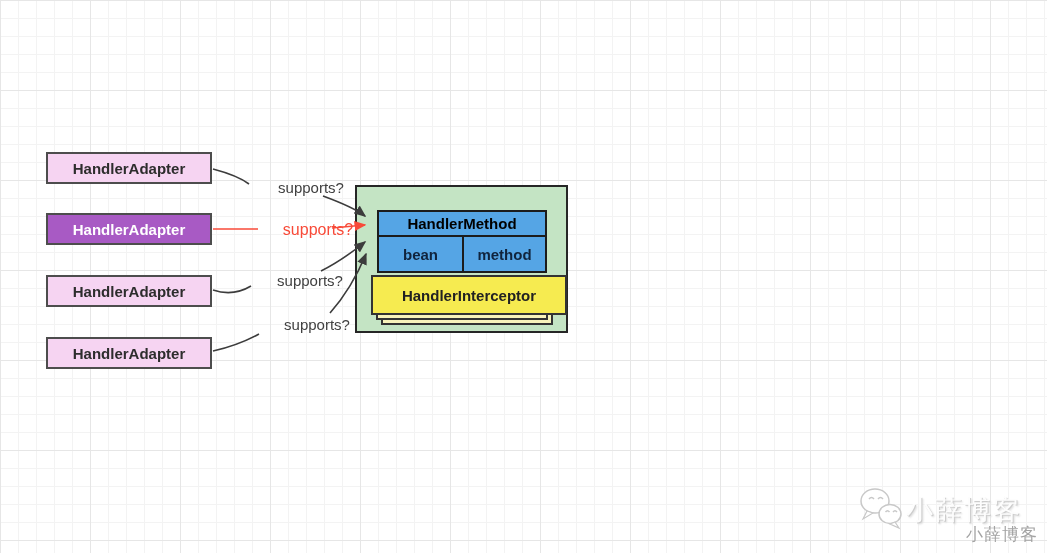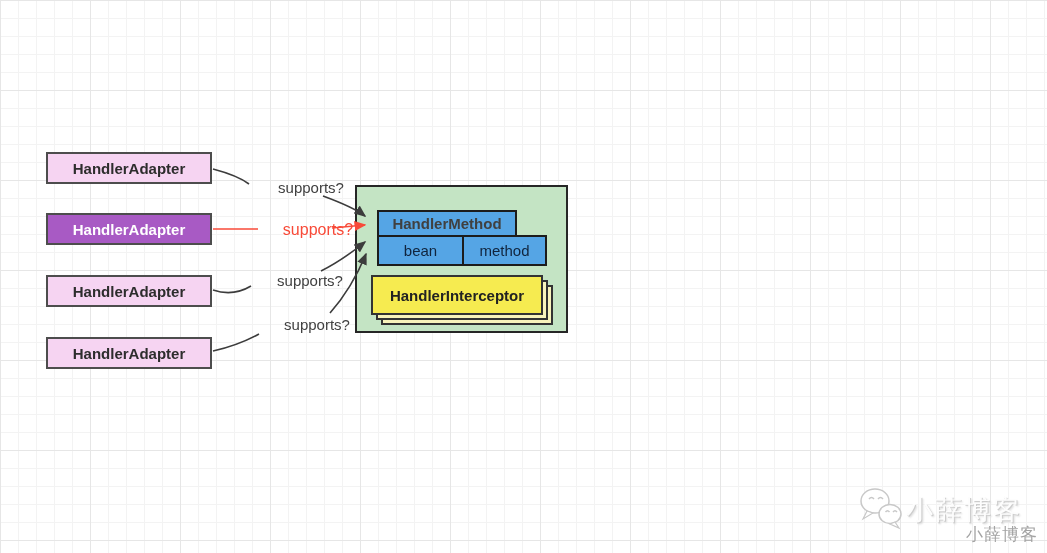--- a/index.html
+++ b/index.html
@@ -25,42 +25,42 @@
 
   .chain {
     position:absolute; left:355px; top:185px; width:213px; height:148px;
     background:var(--green,#c4e4c4); border:2px solid #262626;
   }
   .chain-title {
     position:absolute; left:355px; top:189px; width:213px; text-align:center;
     font-size:15px; font-weight:bold; color:#1d1d1d;
   }
   .hm-title {
-    position:absolute; left:377px; top:210px; width:140px; height:27px;
+    position:absolute; left:377px; top:210px; width:170px; height:27px;
     background:var(--blue,#55a5e5); border:2px solid #1c1c1c;
     display:flex; align-items:center; justify-content:center;
-    font-size:15px; font-weight:bold; color:#404040;
+    font-size:15px; font-weight:bold; color:#000000;
   }
   .hm-bean, .hm-method {
-    position:absolute; top:235px; height:31px;
+    position:absolute; top:235px; height:38px;
     background:var(--blue,#55a5e5); border:2px solid #1c1c1c;
     display:flex; align-items:center; justify-content:center;
-    font-size:15px; font-weight:normal; color:#10243d;
+    font-size:15px; font-weight:bold; color:#10243d;
   }
   .hm-bean  { left:377px; width:87px; }
   .hm-method{ left:462px; width:85px; }
 
   .int-shadow {
     position:absolute; width:172px; height:40px;
     background:var(--yellow_shadow,#f8f3bb); border:2px solid #333333;
   }
   .int-shadow.s2 { left:381px; top:285px; }
   .int-shadow.s1 { left:376px; top:280px; }
   .interceptor {
-    position:absolute; left:371px; top:275px; width:172px; height:40px;
+    position:absolute; left:371px; top:275px; width:196px; height:40px;
     background:var(--yellow,#f6eb50); border:2px solid #333333;
     display:flex; align-items:center; justify-content:center;
     font-size:15px; font-weight:bold; color:#222222;
   }
 
   .arrows { position:absolute; left:0; top:0; }
 
   .lbl {
     position:absolute; transform:translate(-50%,-50%); white-space:nowrap;
     font-size:15px; color:#3f3f3f;margin-left:24px;

